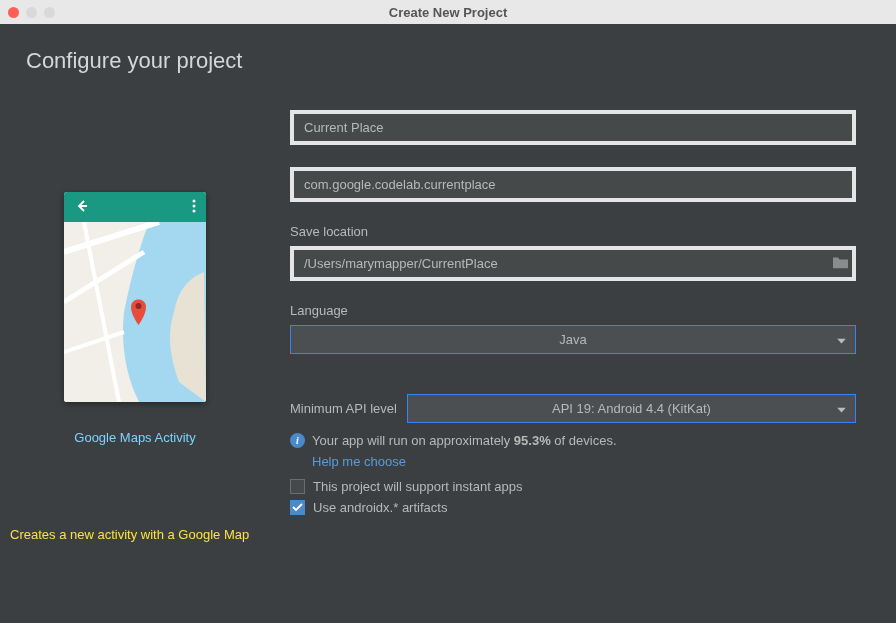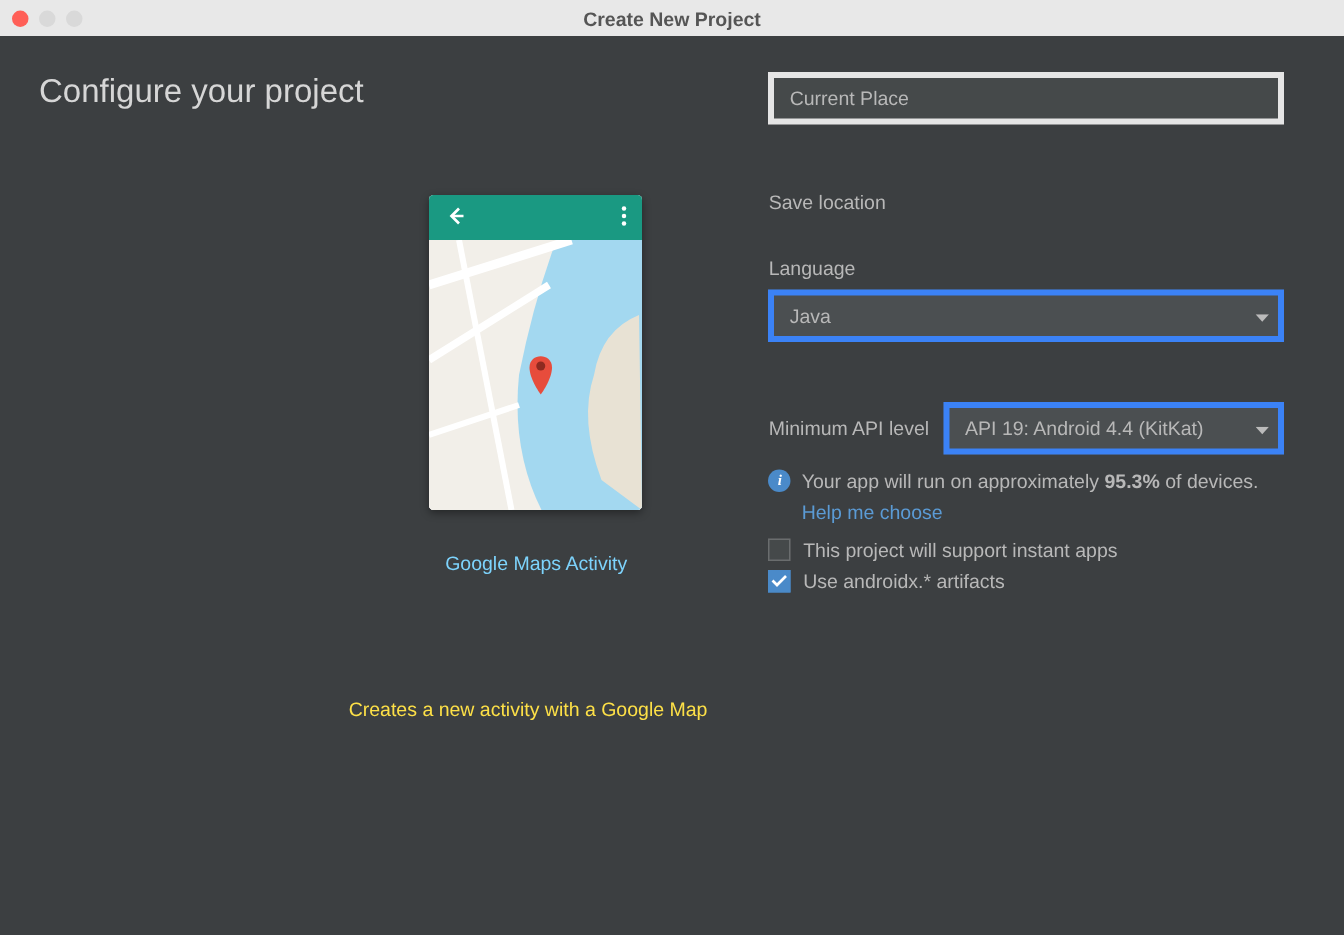--- a/index.html
+++ b/index.html
@@ -39,21 +39,21 @@
       transform: translateX(-50%);
       color: #555;
       font-size: 13px;
       font-weight: bold;
     }
     .content {
       padding: 24px 40px 20px 20px;
       background: #3c3f41;
       height: calc(100% - 24px);
       display: flex;
-      flex-direction: row;
+      flex-direction: column;
     }
     .page-title {
       color: #d6d6d6;
       font-size: 22px;
       font-weight: 400;
       margin-bottom: 36px;
       margin-left: 6px;
     }
     .main-area {
       display: flex;
@@ -134,27 +134,28 @@
     }
     .folder-icon {
       position: absolute;
       right: 8px;
       top: 50%;
       transform: translateY(-50%);
     }
     .select-input {
       width: 100%;
       background: #4b4f51;
-      border: 4px solid #3b82f6;
+      border: 1px solid #3b82f6;
       color: #b8b8b8;
       padding: 6px 10px;
       font-size: 13px;
       appearance: none;
       outline: none;
       position: relative;
+      text-align: center;
     }
     .select-wrapper {
       position: relative;
     }
     .select-arrow {
       position: absolute;
       right: 10px;
       top: 50%;
       transform: translateY(-50%);
       pointer-events: none;
@@ -289,24 +290,33 @@
       <div class="preview-label">Google Maps Activity</div>
       <div class="preview-description">Creates a new activity with a Google Map</div>
     </div>
 
     <div class="right-col">
       <div class="field-group">
         <input type="text" class="text-input" value="Current Place" style="">
       </div>
 
       <div class="field-group">
+        <input type="text" class="text-input" value="com.google.codelab.currentplace" style="">
       </div>
 
       <div class="field-group">
         <label class="field-label">Save location</label>
+        <div class="input-with-icon">
+          <input type="text" class="text-input" value="/Users/marymapper/CurrentPlace" style="">
+          <span class="folder-icon">
+            <svg width="15" height="12" viewBox="0 0 15 12">
+                <path d="M0 1 L5 1 L6.5 3 L15 3 L15 12 L0 12 Z" fill="#8a8d8e"></path>
+              </svg>
+          </span>
+        </div>
       </div>
 
       <div class="field-group">
         <label class="field-label">Language</label>
         <div class="select-wrapper">
           <div class="select-input">Java</div>
           <span class="select-arrow">
             <svg width="9" height="6" viewBox="0 0 9 6">
                 <path d="M0 0 L4.5 5 L9 0 Z" fill="#bbbbbb"></path>
               </svg>

